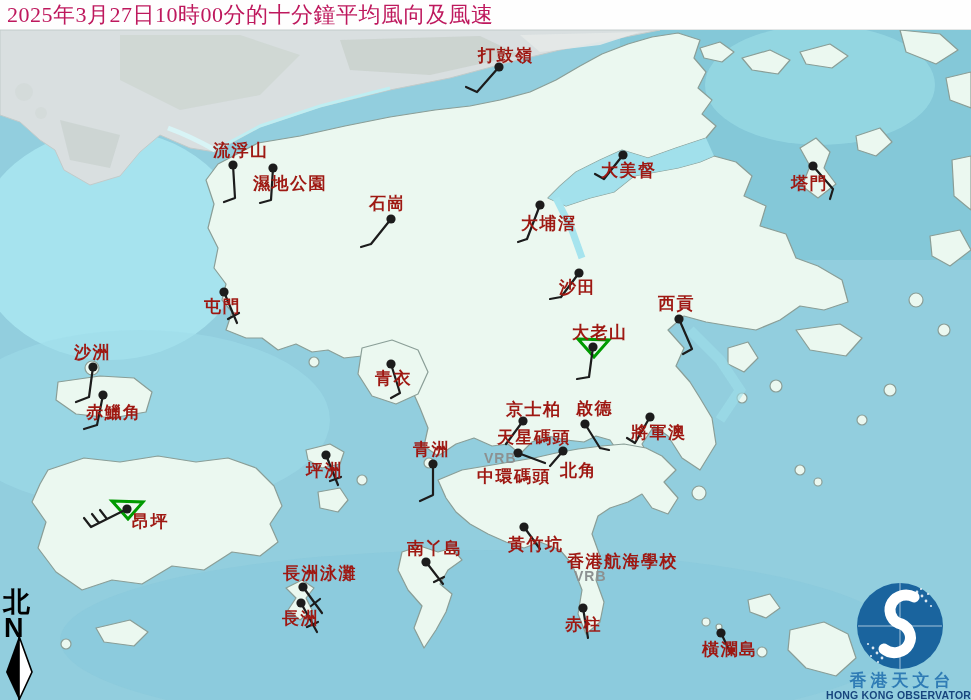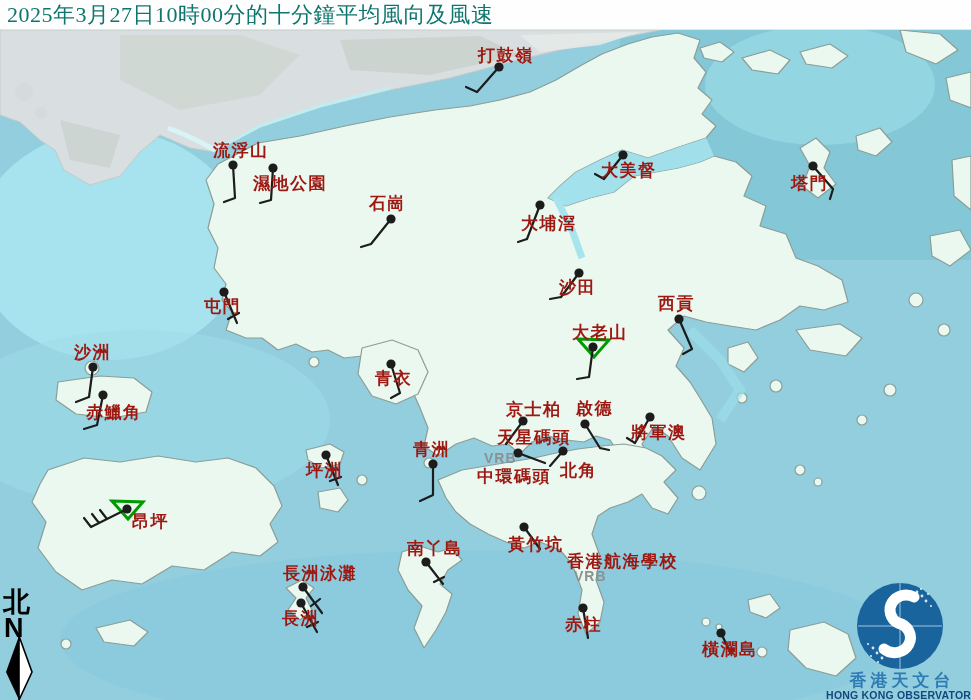--- a/index.html
+++ b/index.html
@@ -1,21 +1,21 @@
 <!DOCTYPE html>
 <html><head>
 <meta charset="utf-8">
 <style>
   html,body{margin:0;padding:0;background:#666;}
   #screen{position:relative;width:971px;height:700px;overflow:hidden;
           font-family:"Liberation Sans",sans-serif;}
   #mapsvg{position:absolute;left:0;top:0;}
   #titlebar{position:absolute;left:0;top:0;width:971px;height:30px;
             background:#fefefe;border-bottom:1px solid #e2e6e6;
-            font:22px "Liberation Serif","DejaVu Serif",serif;color:#0f766e;
+            font:22px "Liberation Serif","DejaVu Serif",serif;color:#be185d;
             line-height:29px;padding-left:7px;box-sizing:border-box;
             white-space:nowrap;letter-spacing:0.5px;}
   .st-label{font:bold 17px "Liberation Serif","DejaVu Serif",serif;
             letter-spacing:1.5px;}
   .vrb{font:bold 14px "Liberation Sans",sans-serif;letter-spacing:1px;}
   .compass-cn{font:bold 27px "Liberation Serif","DejaVu Serif",serif;fill:#000;}
   .compass-n{font:bold 27px "Liberation Sans",sans-serif;fill:#000;}
   .logo-cn{font:bold 17px "Liberation Serif","DejaVu Serif",serif;
            letter-spacing:4px;fill:#2f7cb5;}
   .logo-en{font:bold 10.5px "Liberation Sans",sans-serif;fill:#17457d;letter-spacing:0.2px;}

